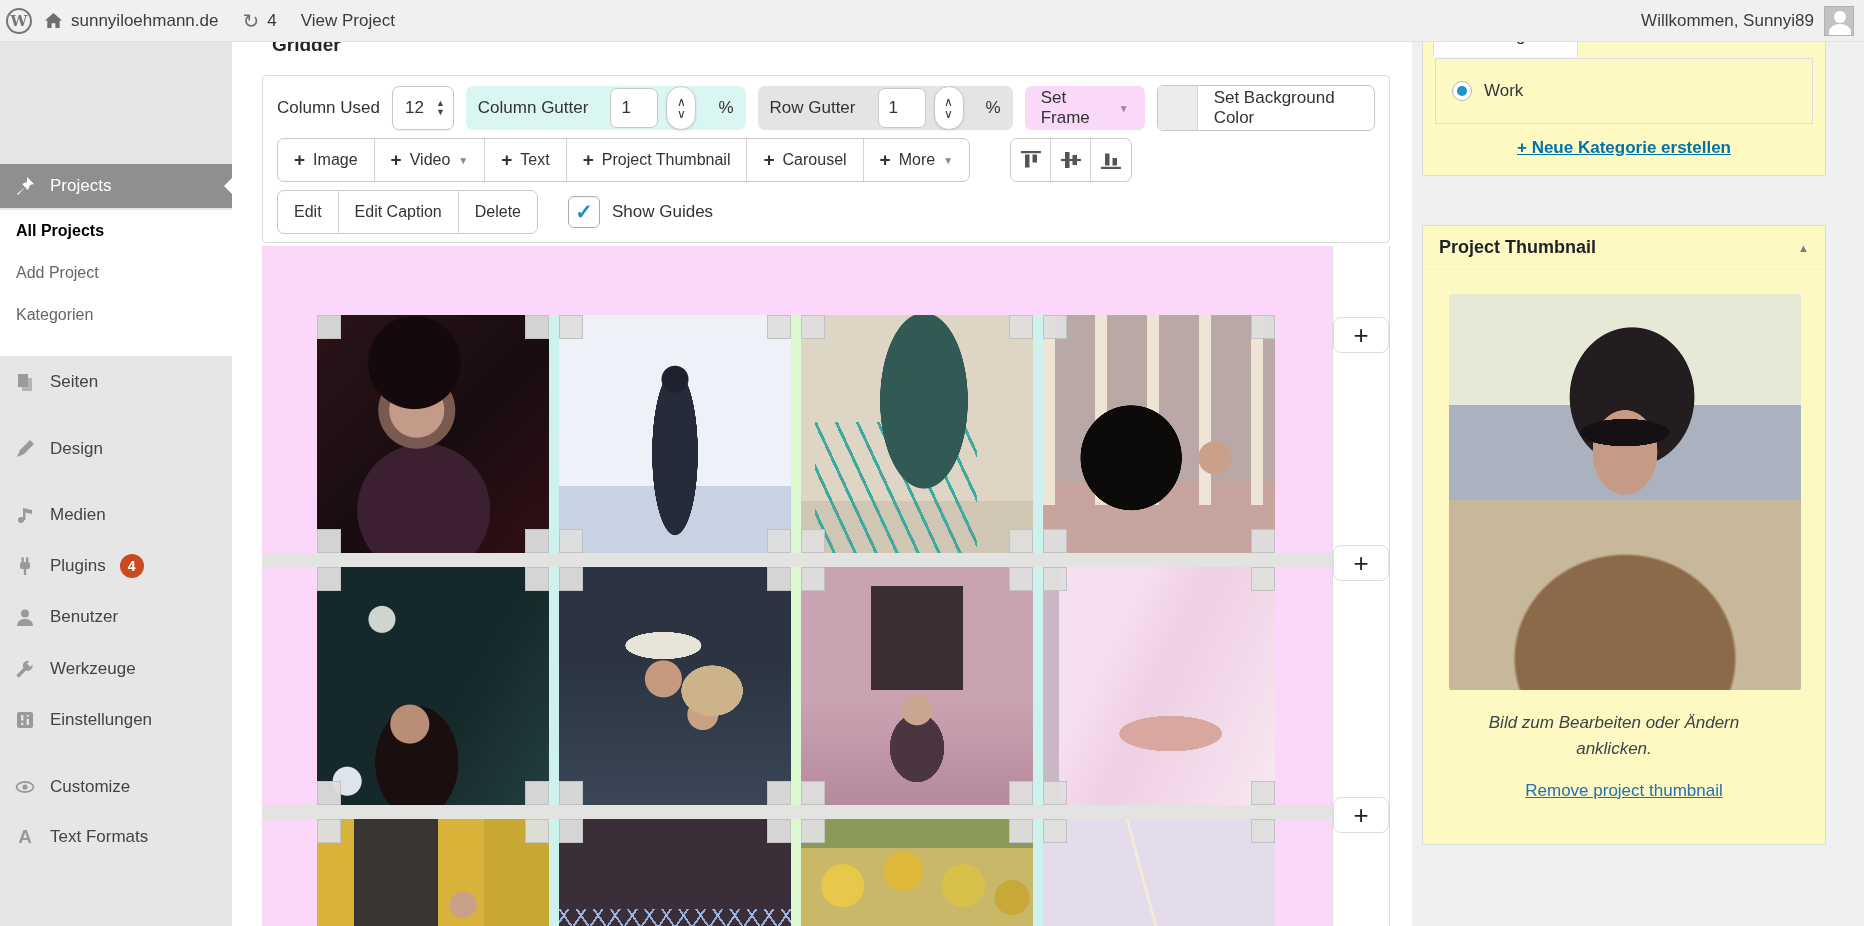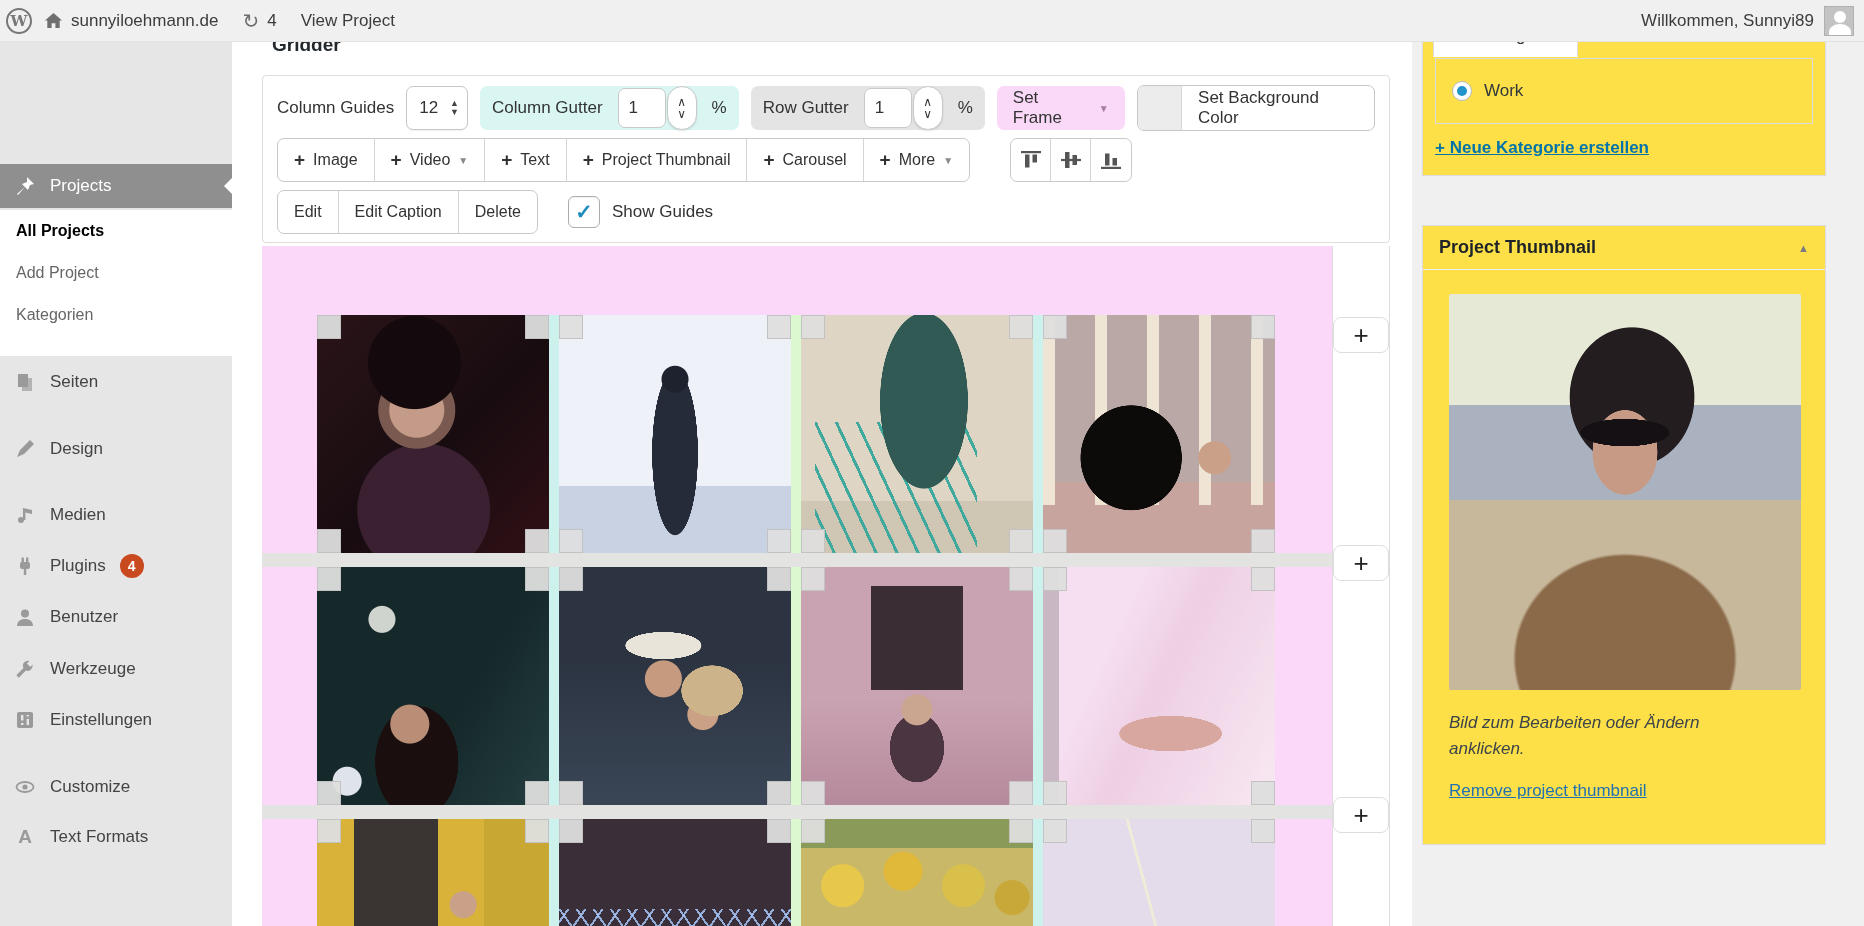--- a/index.html
+++ b/index.html
@@ -50,21 +50,21 @@
   .page-title { position:absolute; left:272px; top:34px; font-size:19px; font-weight:bold; color:#23282d; z-index:1; }
 
   
   .toolbox { position:absolute; left:262px; top:75px; width:1128px; height:168px; background:#fff;
              border:1px solid #ddd; border-radius:4px; padding:10px 14px; display:flex; flex-direction:column; gap:8px; z-index:2; }
   .trow { display:flex; align-items:center; height:44px; gap:12px; font-size:17px; color:#333; }
   .lbl { white-space:nowrap; }
   .spinbox { display:flex; align-items:center; background:#fff; border:1px solid #c6c6c6; border-radius:7px; height:44px;
              padding:0 8px 0 12px; gap:12px; box-shadow:0 1px 1px rgba(0,0,0,.05); cursor:pointer; }
   .spin-arrows { display:flex; flex-direction:column; line-height:9px; font-size:9px; color:#444; }
-  .grp { display:flex; align-items:center; gap:15px; height:44px; border-radius:7px; padding:0 12px; }
+  .grp { display:flex; align-items:center; gap:22px; height:44px; border-radius:7px; padding:0 12px; }
   .grp.cyan { background:#d9f6f3; }
   .grp.gray { background:#e4e4e4; }
   .mini-input { width:48px; height:40px; background:#fff; border:1px solid #c9c9c9; border-radius:7px;
                 display:flex; align-items:center; padding-left:10px; font-size:17px; color:#333; }
   .stepper { width:30px; height:44px; margin-left:-14px; background:#fff; border:1px solid #c9c9c9; border-radius:15px;
              display:flex; flex-direction:column; align-items:center; justify-content:center; line-height:12px;
              font-size:12px; color:#333; box-shadow:0 1px 2px rgba(0,0,0,.12); cursor:pointer; }
   .btn-pink { display:flex; align-items:center; gap:10px; background:#f9d9f7; border-radius:7px; height:44px;
               padding:0 16px; cursor:pointer; }
   .btn-pink .caret { font-size:10px; color:#a87ca4; }
@@ -160,21 +160,21 @@
       radial-gradient(circle at 70% 28%, #d8c04a 0 21px, rgba(0,0,0,0) 22px),
       radial-gradient(circle at 91% 33%, #c8a838 0 17px, rgba(0,0,0,0) 18px),
       radial-gradient(circle at 30% 80%, #d8b888 0 13px, rgba(0,0,0,0) 14px),
       linear-gradient(to bottom, #8a9a58 0 12%, #c8b868 12% 52%, #eae4cc 52% 100%); }
   .p34 { background:
       radial-gradient(ellipse 10px 20px at 55% 76%, #8a6a58 0 88%, rgba(0,0,0,0) 89%),
       linear-gradient(75deg, rgba(0,0,0,0) 49.5%, #f0ecd8 49.5% 50.5%, rgba(0,0,0,0) 50.5%),
       linear-gradient(160deg, #e4dcea 0 60%, #d8cede 100%); }
 
   
-  .rcol-panel { position:absolute; background:#fde047; border:1px solid #dcdcde; }
+  .rcol-panel { position:absolute; background:#fef9c3; border:1px solid #dcdcde;text-align:center; }
   .cat-panel { left:1422px; top:18px; width:404px; height:158px; border-top:none; }
   .cat-tabs { position:relative; height:38px; display:flex; align-items:flex-end; padding-left:10px; }
   .cat-tab-active { border:1px solid #dcdcde; border-bottom-color:#fff; background:#fff; padding:9px 14px 10px;
                     font-size:17px; color:#2c3338; position:relative; top:1px; cursor:pointer; }
   .cat-tab-link { margin-left:18px; padding-bottom:10px; font-size:17px; color:#0073aa; cursor:pointer; }
   .cat-listbox { margin:2px 12px 0; border:1px solid #dcdcde; height:66px; display:flex; align-items:center; padding-left:16px; }
   .radio { width:20px; height:20px; border-radius:50%; border:1px solid #b4b9be; background:#fff; display:flex;
            align-items:center; justify-content:center; cursor:pointer; }
   .radio .dot { width:10px; height:10px; border-radius:50%; background:#2294c9; }
   .radio-label { margin-left:12px; font-size:17px; color:#32373c; }
@@ -342,21 +342,21 @@
 
   <div class="sb-item sb-collapse" style="top:878px">
     
     
   </div>
 </div>
 
 <div class="toolbox">
 
   <div class="trow">
-    <span class="lbl">Column Guides</span>
+    <span class="lbl">Column Used</span>
     <div class="spinbox">
       <span>12</span>
       <span class="spin-arrows">
         <span>▲</span>
           <span>▼</span>
       </span>
     </div>
 
     <div class="grp cyan">
       <span class="lbl">Column Gutter</span>

